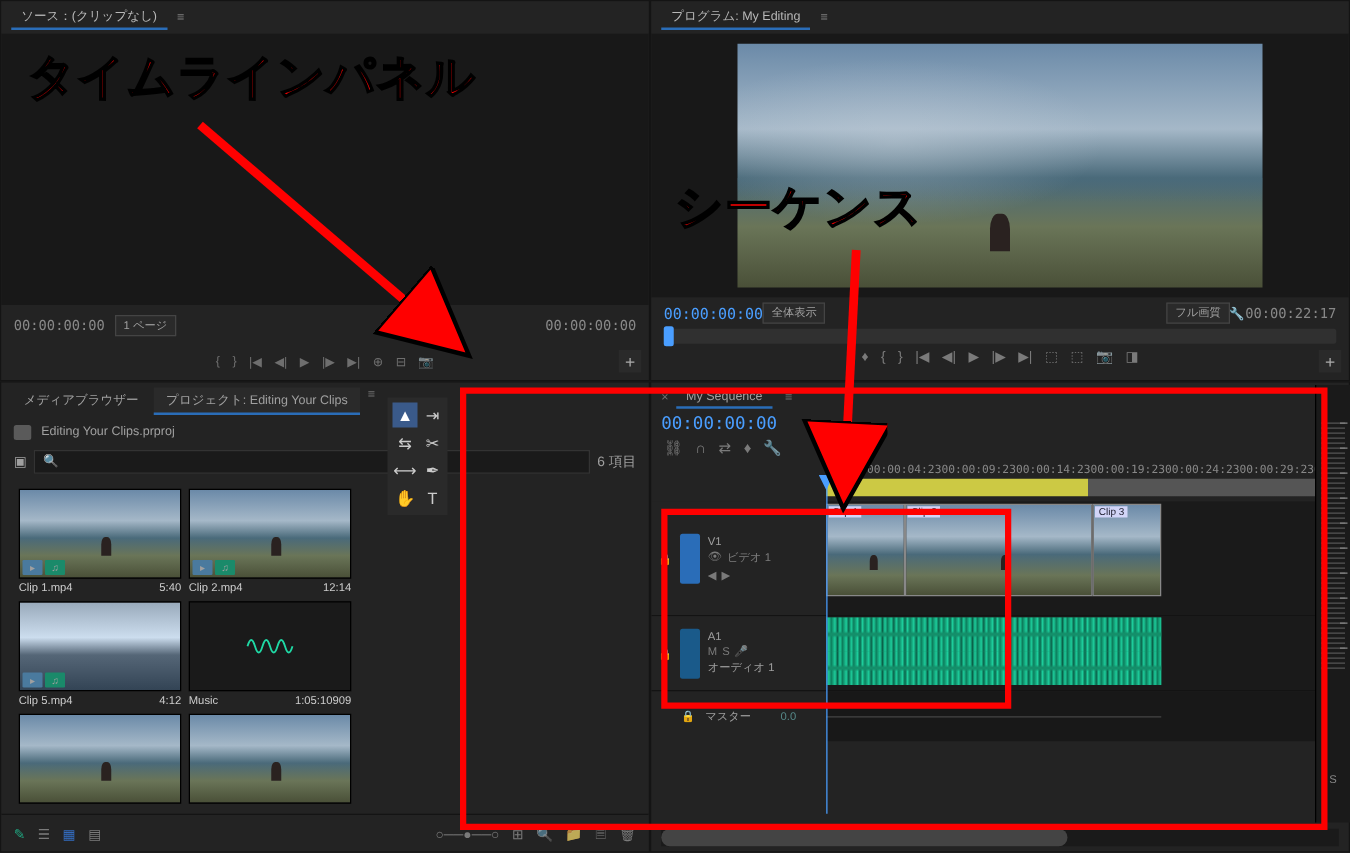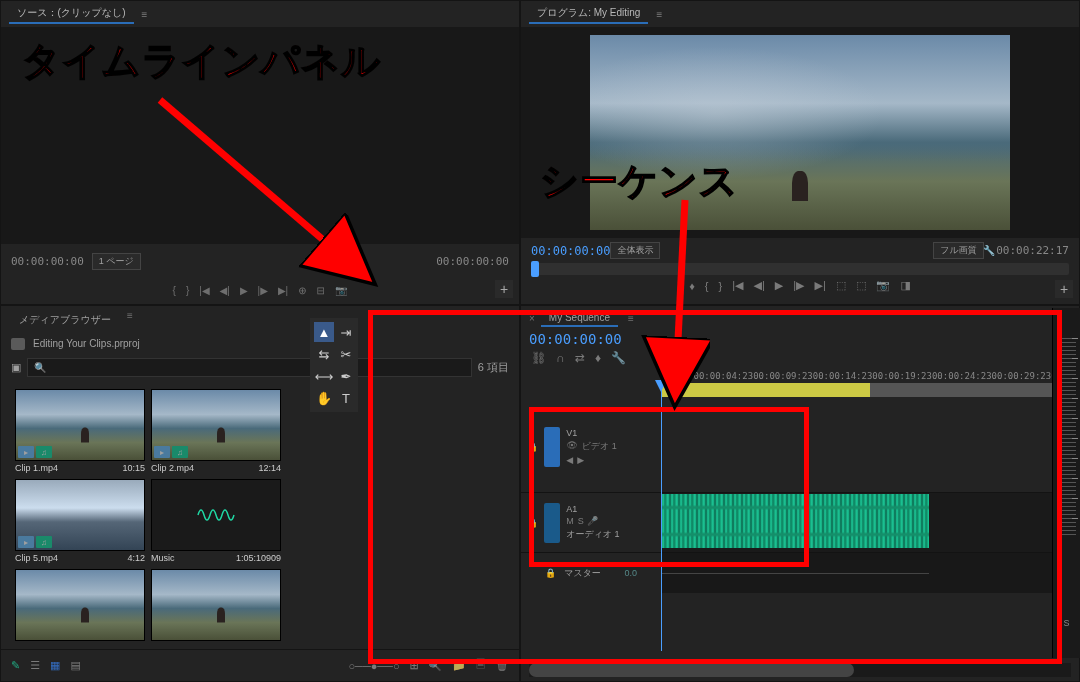--- a/index.html
+++ b/index.html
@@ -80,21 +80,21 @@
 .master-track{display:flex;height:40px}
 .master-head{width:140px;display:flex;align-items:center;padding:0 24px;gap:8px;font-size:9px}
 .fx-zero{color:#588;margin-left:auto}
 .tl-scroll{height:14px;margin:4px 8px;background:#1a1a1a;position:relative}
 .tl-scroll-thumb{position:absolute;left:0;width:60%;height:100%;background:#444;border-radius:7px}
 .red-box{position:absolute;border:5px solid #ff0000;pointer-events:none;z-index:40}
 .clips-box{left:529px;top:407px;width:280px;height:160px}
 .timeline-box{left:368px;top:310px;width:694px;height:354px}
 .anno{position:absolute;font-size:38px;font-weight:900;color:#ff0000;-webkit-text-stroke:1.5px #000;z-index:50;font-family:'Hiragino Sans','Meiryo',sans-serif;letter-spacing:1px}
 .anno1{left:22px;top:36px}
-.anno2{left:540px;top:156px}
+.anno2{left:540px;top:140px}
 .arrow{position:absolute;z-index:45}
 .meters{position:absolute;right:0;top:308px;width:28px;height:350px;background:#1a1a1a;border-left:1px solid #000;display:flex;flex-direction:column;padding:30px 4px;gap:3px}
 .meter-tick{height:1px;background:#555;position:relative}
 .meter-tick.big::after{content:'';position:absolute;right:-2px;width:6px;height:1px;background:#888}
 .dropdown{background:#2a2a2a;padding:1px 6px;font-size:9px;border:1px solid #444}
 .figure{position:absolute;bottom:15%;left:48%;width:16px;height:30px;background:#2a2220;border-radius:40% 40% 0 0}
 .small-icons{display:flex;gap:4px;font-size:9px;opacity:.7}
 </style>
 </head>
 <body>
@@ -167,20 +167,21 @@
        <span>📷</span>
        <span>◨</span>
      </div>
      <div class="plus-btn">+</div>
    </div>
  </div>
 
  <div class="panel project-panel">
    <div class="project-tabs">
      <span class="tab">メディアブラウザー</span>
+     <span class="tab active">プロジェクト: Editing Your Clips</span>
      <span class="hamburger">≡</span>
    </div>
    <div class="project-info">
      <span class="bin-icon"></span>
      <span>Editing Your Clips.prproj</span>
    </div>
    <div class="proj-search">
      <span>▣</span>
      <input placeholder="🔍" style="">
      <span class="proj-count">6 項目</span>
@@ -189,21 +190,21 @@
      <div class="thumb">
        <div class="thumb-img">
             <div class="figure" style="transform:scale(.5)"></div>
             <div class="thumb-badges">
               <span class="badge v">▸</span>
               <span class="badge a">♫</span>
             </div>
           </div>
        <div class="thumb-label">
             <span>Clip 1.mp4</span>
-            <span>10:15</span>
+            <span>5:40</span>
           </div>
      </div>
      <div class="thumb">
        <div class="thumb-img">
             <div class="figure" style="transform:scale(.5)"></div>
             <div class="thumb-badges">
               <span class="badge v">▸</span>
               <span class="badge a">♫</span>
             </div>
           </div>
@@ -297,20 +298,35 @@
            <div class="small-icons">
                 <span>👁</span>
                 <span>ビデオ 1</span>
               </div>
            <div class="small-icons">
                 <span>◀</span>
                 <span>▶</span>
               </div>
          </div>
        </div>
+       <div class="track-body">
+         <div class="clips-row">
+           <div class="clip" style="width:63px">
+                <span class="clip-lbl">Clip 1</span>
+                <div class="figure" style="transform:scale(.4)"></div>
+              </div>
+           <div class="clip" style="width:150px">
+                <span class="clip-lbl">Clip 2</span>
+                <div class="figure" style="transform:scale(.4)"></div>
+              </div>
+           <div class="clip" style="width:55px">
+                <span class="clip-lbl">Clip 3</span>
+              </div>
+         </div>
+       </div>
      </div>
      <div class="track">
        <div class="track-head">
          <span>🔒</span>
          <div class="tgl a"></div>
          <div class="track-label">
            <span>A1</span>
            <div class="small-icons">
              <span>M</span>
              <span>S</span>

